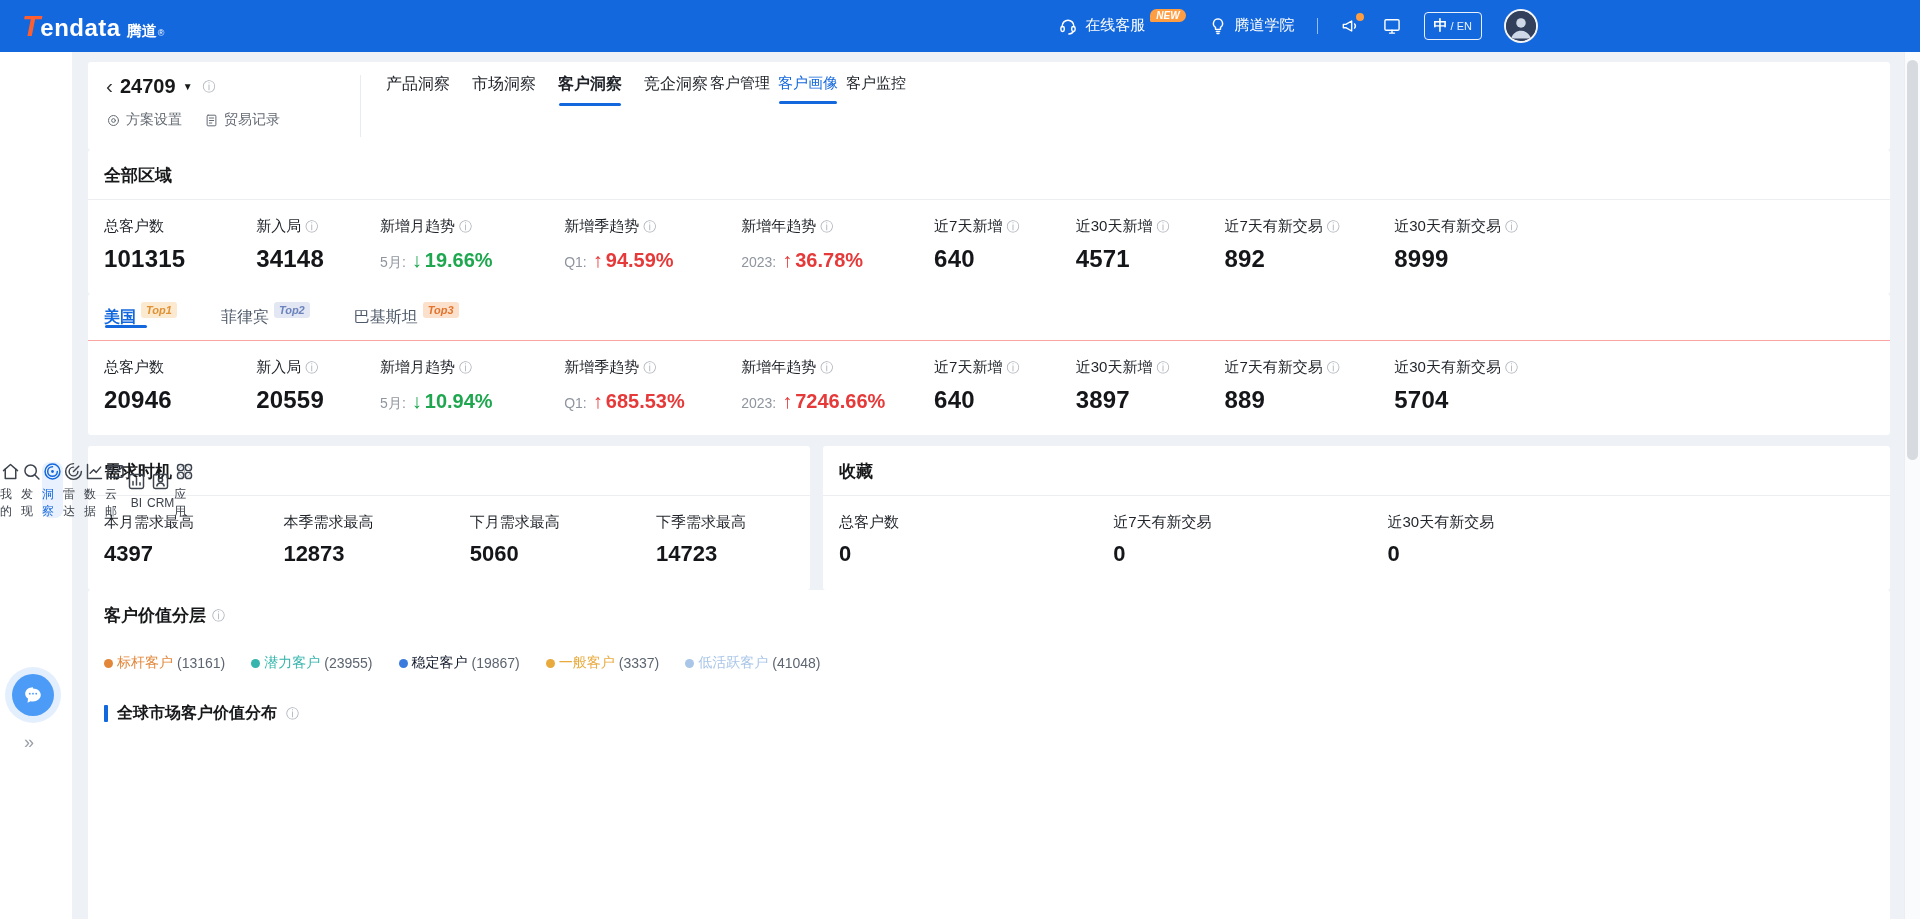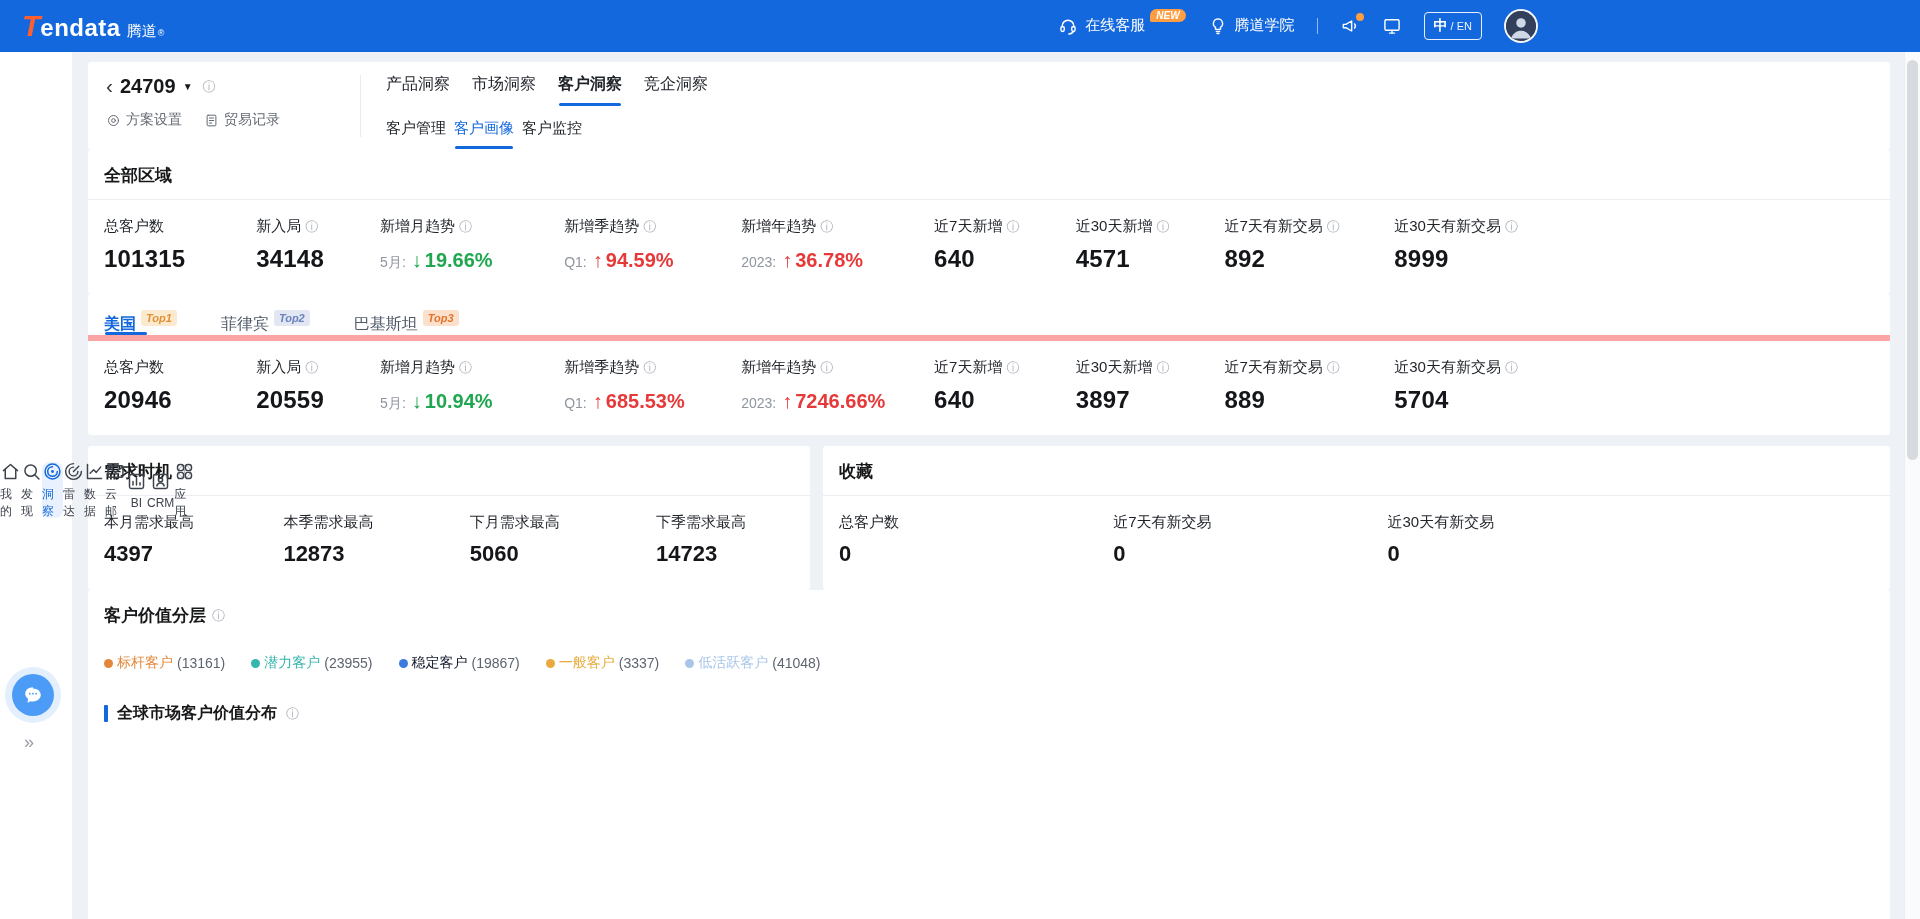--- a/index.html
+++ b/index.html
@@ -5,21 +5,21 @@
   *{margin:0;padding:0;box-sizing:border-box}
   html,body{width:1920px;height:919px}
   body{font-family:"Liberation Sans","DejaVu Sans",sans-serif;background:#eef1f5;overflow:hidden;position:relative;color:#1f2329}
   svg{display:block}
 
   
   .topbar{position:absolute;top:0;left:0;width:1920px;height:52px;background:#1468dd;display:flex;align-items:center;padding:0 22px;z-index:30}
   .logo{display:flex;align-items:baseline;cursor:pointer}
   .logo-t{color:#ff5f2e;font-size:30px;font-weight:800;font-style:italic;line-height:1}
   .logo-rest{color:#fff;font-size:24px;font-weight:700;letter-spacing:.5px}
-  .logo-cn{color:#fff;font-size:15px;font-weight:400;margin-left:6px}
+  .logo-cn{color:#fff;font-size:15px;font-weight:700;margin-left:6px}
   .logo-reg{color:#fff;font-size:9px;vertical-align:top;margin-left:1px}
   .top-right{position:absolute;right:382px;top:0;height:52px;display:flex;align-items:center;gap:22px;color:#fff;font-size:15px}
   .top-item{display:flex;align-items:flex-start;gap:7px;cursor:pointer;position:relative}
   .top-item svg{width:20px;height:20px;stroke:#fff;fill:none;stroke-width:1.7;stroke-linecap:round;stroke-linejoin:round}
   .badge-new{background:#ff9d42;color:#fff;font-size:10px;font-style:italic;font-weight:700;padding:1px 6px;border-radius:8px 8px 8px 2px;transform:translateY(-7px);margin-left:-2px}
   .vdiv{width:1px;height:16px;background:rgba(255,255,255,.55)}
   .notif-dot{position:absolute;top:-3px;right:-4px;width:8px;height:8px;border-radius:50%;background:#ff9d42}
   .lang{border:1px solid rgba(255,255,255,.9);border-radius:4px;padding:4px 9px;display:flex;align-items:baseline;gap:3px;cursor:pointer}
   .lang-zh{font-size:14px;font-weight:700}
   .lang-en{font-size:11px;opacity:.92}
@@ -43,21 +43,21 @@
   .scheme{width:254px;padding-top:13px}
   .scheme-row1{display:flex;align-items:center;gap:7px;cursor:pointer}
   .back{font-size:21px;color:#333;line-height:1;margin-top:-2px}
   .sid{font-size:20px;font-weight:700;color:#17181a}
   .caret{font-size:10px;color:#17181a}
   .scheme-row1 .info{margin-left:3px}
   .scheme-row2{display:flex;gap:22px;margin-top:13px;color:#646a73;font-size:14px}
   .hlink{display:flex;align-items:center;gap:5px;cursor:pointer}
   .hlink svg{width:15px;height:15px;stroke:#646a73;fill:none;stroke-width:1.6;stroke-linecap:round;stroke-linejoin:round}
   .hdiv{width:1px;background:#e9ebef;margin:13px 24px 13px 0}
-  .tabs-wrap{display:flex;flex-direction:column}
+  .tabs-wrap{display:flex;}
   .tabs{display:flex;gap:20px;height:45px;align-items:stretch}
   .tab{font-size:16px;color:#1f2329;position:relative;cursor:pointer;display:flex;align-items:center;padding:0 1px}
   .tab.active{font-weight:700}
   .tab.active::after{content:"";position:absolute;left:50%;transform:translateX(-50%);bottom:1px;width:62px;height:3px;background:#1468dd;border-radius:2px}
   .subtabs{display:flex;gap:6px;height:43px;align-items:stretch}
   .subtab{font-size:15px;color:#1f2329;position:relative;cursor:pointer;display:flex;align-items:center;padding:0 1px}
   .subtab.active{color:#1468dd}
   .subtab.active::after{content:"";position:absolute;left:50%;transform:translateX(-50%);bottom:1px;width:58px;height:3px;background:#1468dd;border-radius:2px}
 
   
@@ -71,21 +71,21 @@
   .strend{margin-top:13px;display:flex;align-items:baseline;gap:6px;white-space:nowrap}
   .tpre{color:#8f959e;font-size:14px}
   .tv{font-size:20px;font-weight:700}
   .tv[data-dir="down"]{color:#1fa750}
   .tv[data-dir="up"]{color:#e63939}
   .tvn{margin-left:3px}
   .c1{flex:0 0 8.6%}.c2{flex:0 0 7.0%}.c3{flex:0 0 10.4%}.c4{flex:0 0 10.0%}.c5{flex:0 0 10.9%}
   .c6{flex:0 0 8.0%}.c7{flex:0 0 8.4%}.c8{flex:0 0 9.6%}.c9{flex:1}
 
   
-  .ctabs{display:flex;gap:44px;padding:0 16px;border-bottom:6px solid #fca5a5;height:47px;align-items:flex-end}
+  .ctabs{display:flex;gap:44px;padding:0 16px;border-bottom:1px solid #fca5a5;height:47px;align-items:center}
   .ctab{display:flex;align-items:center;gap:5px;font-size:16px;color:#4e5969;position:relative;cursor:pointer}
   .ctab.active{color:#1468dd;font-weight:700}
   .ctab.active::after{content:"";position:absolute;left:1px;bottom:0;width:42px;height:3px;background:#1468dd;border-radius:2px}
   .tbadge{font-size:11px;font-weight:700;font-style:italic;padding:2px 5px;border-radius:3px;transform:translateY(-7px)}
   .tbadge.t1{background:#fbead0;color:#e09134}
   .tbadge.t2{background:#e2e7f3;color:#6d83bd}
   .tbadge.t3{background:#fbe0cb;color:#e2742e}
 
   
   .duo{display:flex;gap:13px;margin-top:11px}

